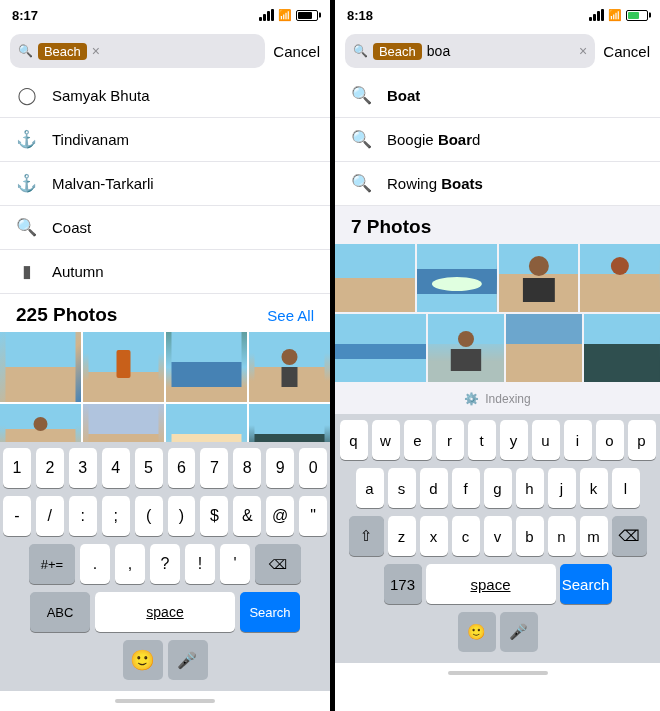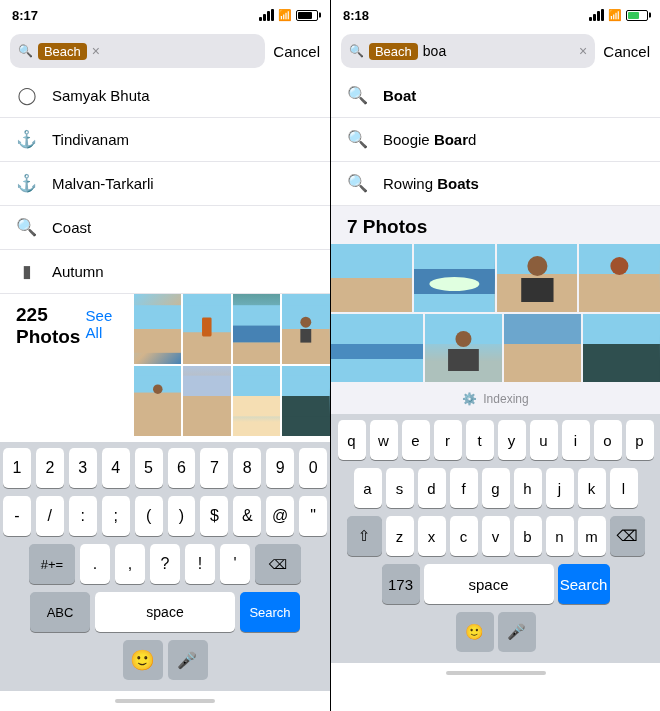--- a/index.html
+++ b/index.html
@@ -16,21 +16,21 @@
     
     .panel {
       width: 330px;
       height: 711px;
       display: flex;
       flex-direction: column;
       background: #fff;
       position: relative;
     }
     .panel-right {
-      border-left: 1px solid #000000;
+      border-left: 5px solid #000000;
     }
 
     
     .status-bar {
       display: flex;
       justify-content: space-between;
       align-items: center;
       padding: 6px 12px 4px;
       height: 28px;
       background: #fff;
@@ -132,21 +132,21 @@
     .suggestion-text {
       font-size: 15px;
       color: #000;
     }
 
     
     .photos-section {
       flex: 1;
       overflow: hidden;
       display: flex;
-      flex-direction: row;
+      flex-direction: column;
     }
     .photos-header {
       display: flex;
       justify-content: space-between;
       align-items: baseline;
       padding: 10px 16px 6px;
     }
     .photos-title {
       font-size: 19px;
       font-weight: 700;
@@ -222,20 +222,21 @@
       color: #000;
     }
     .kb-key.blue {
       background: #007AFF;
       color: #fff;
     }
     .kb-key.space {
       flex: 4;
       max-width: 140px;
       font-size: 14px;
+      text-decoration: underline;
     }
     .kb-key.abc {
       flex: 2;
       max-width: 60px;
       font-size: 13px;
     }
     .kb-emoji {
       font-size: 20px;
       background: none;
       box-shadow: none;

